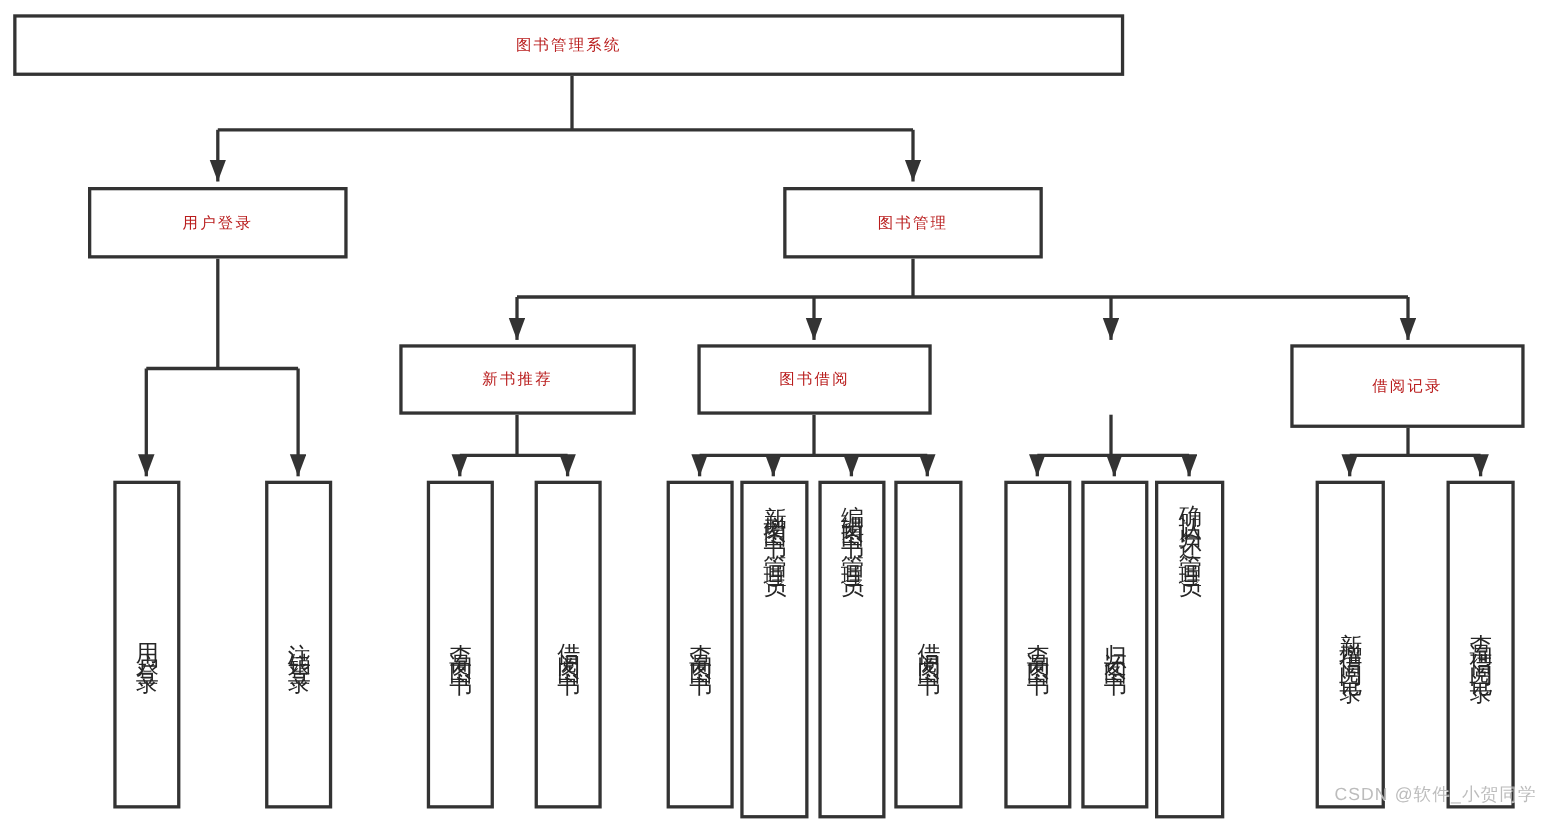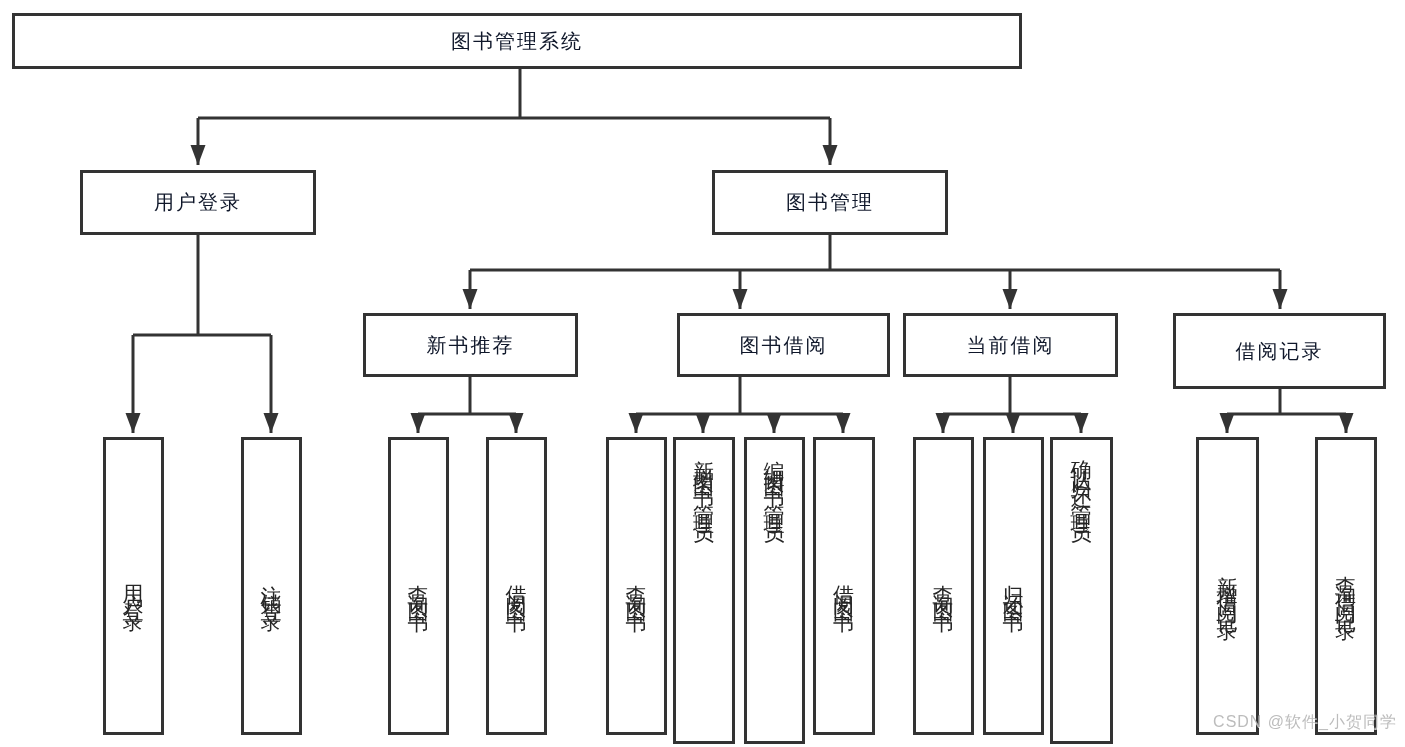--- a/index.html
+++ b/index.html
@@ -22,22 +22,22 @@
     z-index: 0;
   }
   .node {
     position: absolute;
     box-sizing: border-box;
     border: 3px solid #333333;
     background: #ffffff;
     display: flex;
     align-items: center;
     justify-content: center;
-    color: #0f172a;
-    font-size: 20px;
+    color: #b91c1c;
+    font-size: 14px;
     letter-spacing: 2px;
     z-index: 1;
     white-space: nowrap;
   }
   .leaf {
     position: absolute;
     box-sizing: border-box;
     border: 3px solid #333333;
     background: #ffffff;
     display: flex;
@@ -132,22 +132,21 @@
       <path d="M1346,414 V433" marker-end="url(#arw)"></path>
     </g>
   </svg>
 
   <div class="node" style="left:12px; top:13px; width:1010px; height:56px;">图书管理系统</div>
 
   <div class="node" style="left:80px; top:170px; width:236px; height:65px;">用户登录</div>
   <div class="node" style="left:363px; top:313px; width:215px; height:64px;">新书推荐</div>
 
   <div class="node" style="left:712px; top:170px; width:236px; height:65px;">图书管理</div>
-  <div class="node" style="left:634px; top:313px; width:213px; height:64px;margin-left:43px;">图书借阅</div>
-  <div class="node" style="left:903px; top:313px; width:215px; height:64px;">当前借阅</div>
+  <div class="node" style="left:634px; top:313px; width:213px; height:64px;">图书借阅</div>
   <div class="node" style="left:1173px; top:313px; width:213px; height:76px;">借阅记录</div>
 
   <div class="leaf" style="left:103px;">
     <span class="vtext">用户登录</span>
   </div>
   <div class="leaf" style="left:241px;">
     <span class="vtext">注销登录</span>
   </div>
 
   <div class="leaf" style="left:388px;">

